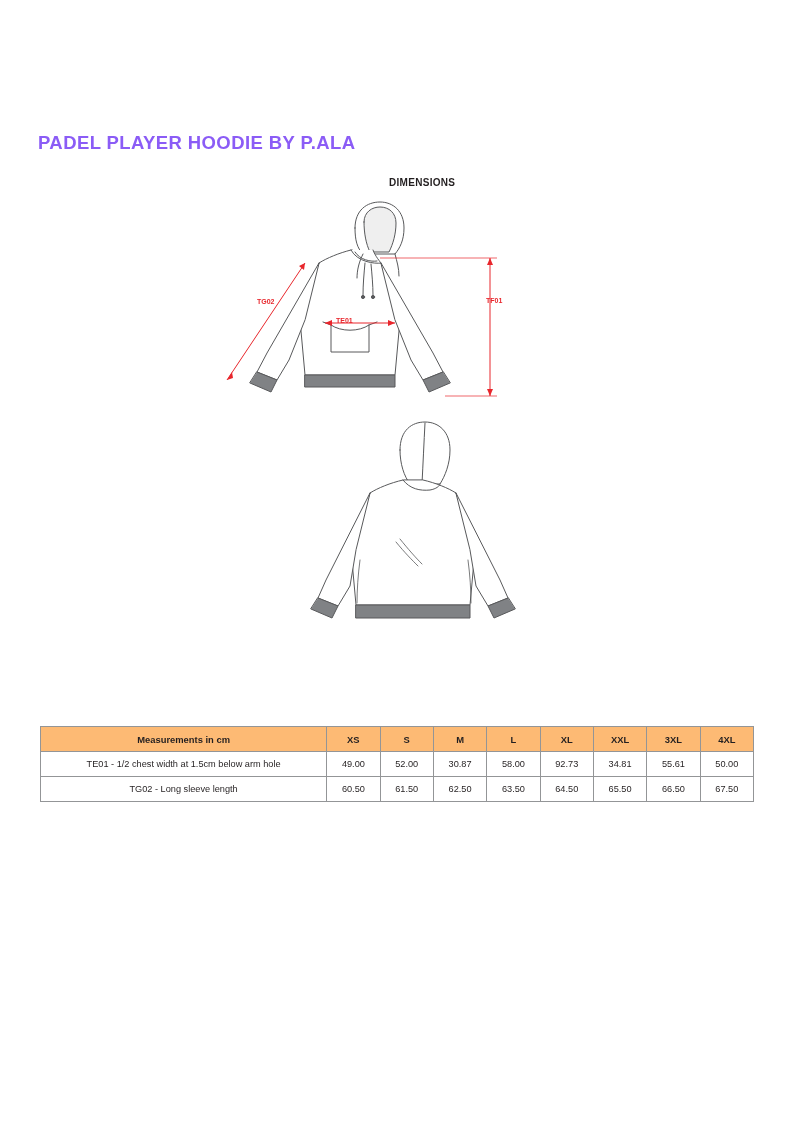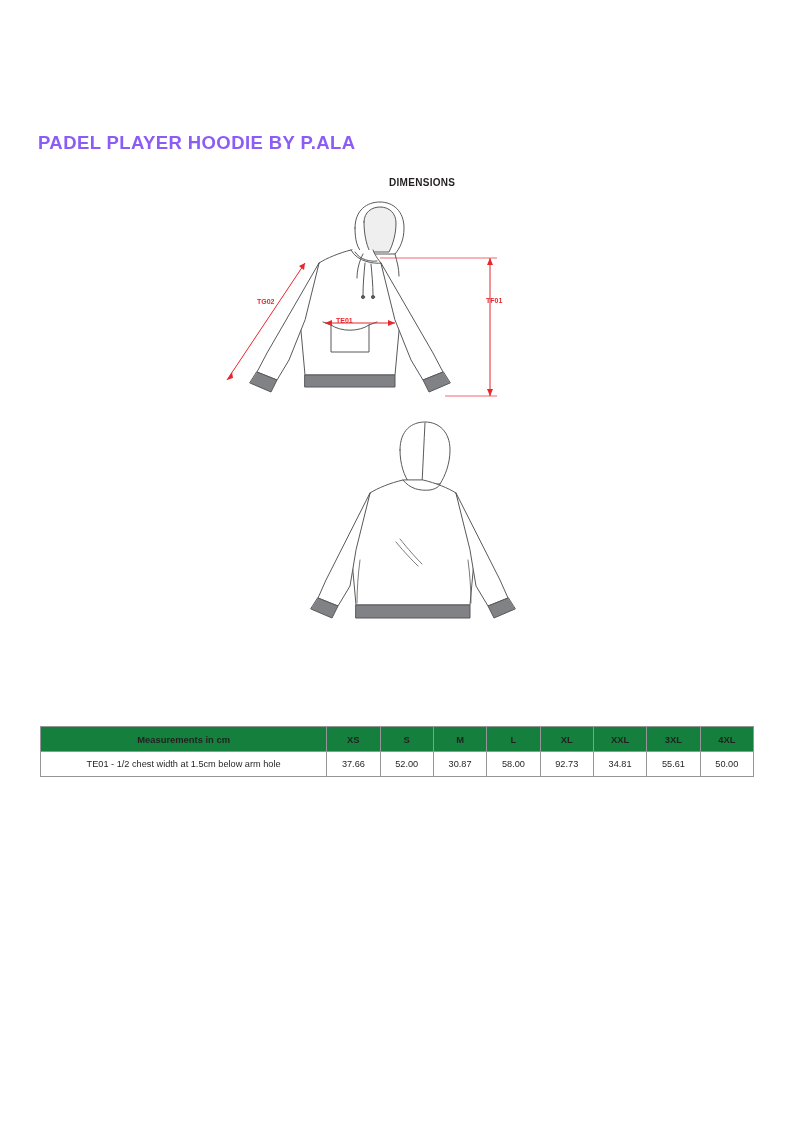--- a/index.html
+++ b/index.html
@@ -69,21 +69,21 @@
   .size-table td {
     border: 1px solid #939597;
     padding: 0;
     height: 24px;
     text-align: center;
     vertical-align: middle;
     font-weight: normal;
     color: #231f20;
   }
   .size-table thead th {
-    background: #15803d;
+    background: #fdba74;
     font-weight: bold;
     font-size: 9.4px;
   }
   .size-table thead th.head-label {
     font-weight: bold;
   }
   .size-table td.row-label {
     text-align: center;
   }
   .col-label { width: 320px; }
@@ -192,23 +192,34 @@
       <th class="col-size">L</th>
       <th class="col-size">XL</th>
       <th class="col-size">XXL</th>
       <th class="col-size">3XL</th>
       <th class="col-size">4XL</th>
     </tr>
   </thead>
   <tbody>
     <tr>
       <td class="row-label">TE01 - 1/2 chest width at 1.5cm below arm hole</td>
-      <td>37.66</td>
+      <td>49.00</td>
       <td>52.00</td>
       <td>30.87</td>
       <td>58.00</td>
       <td>92.73</td>
       <td>34.81</td>
       <td>55.61</td>
       <td>50.00</td>
     </tr>
+    <tr>
+      <td class="row-label">TG02 - Long sleeve length</td>
+      <td>60.50</td>
+      <td>61.50</td>
+      <td>62.50</td>
+      <td>63.50</td>
+      <td>64.50</td>
+      <td>65.50</td>
+      <td>66.50</td>
+      <td>67.50</td>
+    </tr>
   </tbody>
 </table>
 
 </body></html>

